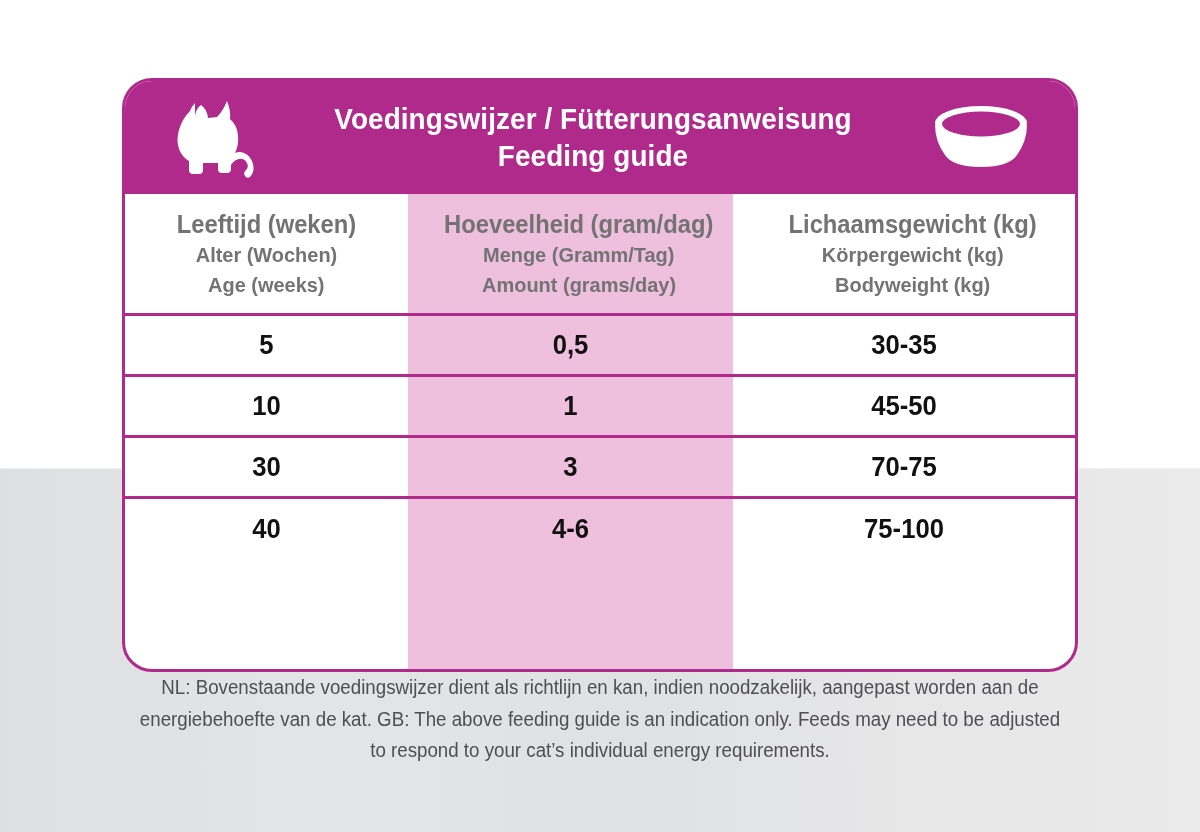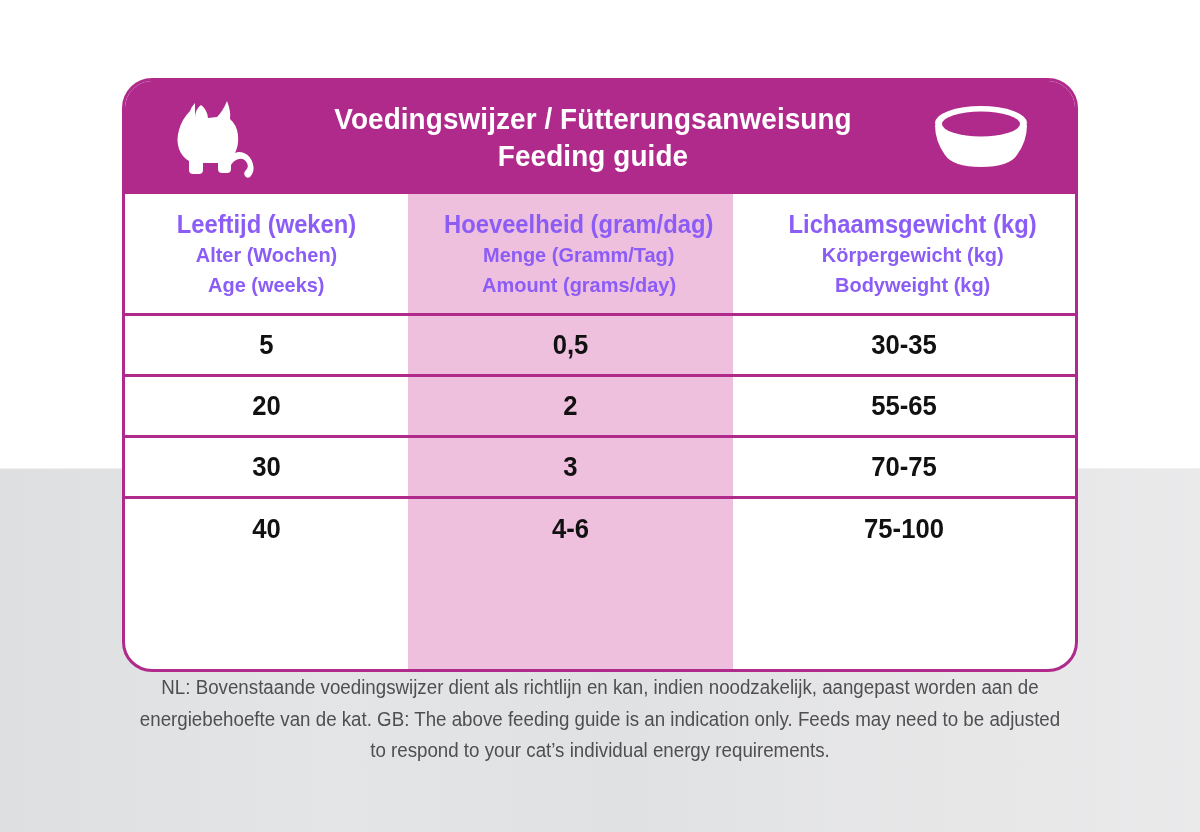--- a/index.html
+++ b/index.html
@@ -98,21 +98,21 @@
     display: flex;
     height: 122px;
     border-bottom: 3px solid #b02a8c;
   }
   .col-head .cell {
     display: flex;
     flex-direction: column;
     align-items: center;
     justify-content: center;
     text-align: center;
-    color: #8b5cf6;
+    color: #737373;
     padding-top: 2px;
   }
   .col-head .cell.c1 { width: 283px; }
   .col-head .cell.c2 { width: 325px; }
   .col-head .cell.c3 { flex: 1; }
 
   .col-head .l1 {
     font-size: 25px;
     font-weight: bold;
     line-height: 1.26;
@@ -217,23 +217,23 @@
         <span class="l3">Bodyweight (kg)</span>
       </div>
     </div>
 
     <div class="row">
       <div class="cell c1">5</div>
       <div class="cell c2">0,5</div>
       <div class="cell c3">30-35</div>
     </div>
     <div class="row">
-      <div class="cell c1">20</div>
-      <div class="cell c2">2</div>
-      <div class="cell c3">55-65</div>
+      <div class="cell c1">10</div>
+      <div class="cell c2">1</div>
+      <div class="cell c3">45-50</div>
     </div>
     <div class="row">
       <div class="cell c1">30</div>
       <div class="cell c2">3</div>
       <div class="cell c3">70-75</div>
     </div>
     <div class="row">
       <div class="cell c1">40</div>
       <div class="cell c2">4-6</div>
       <div class="cell c3">75-100</div>

